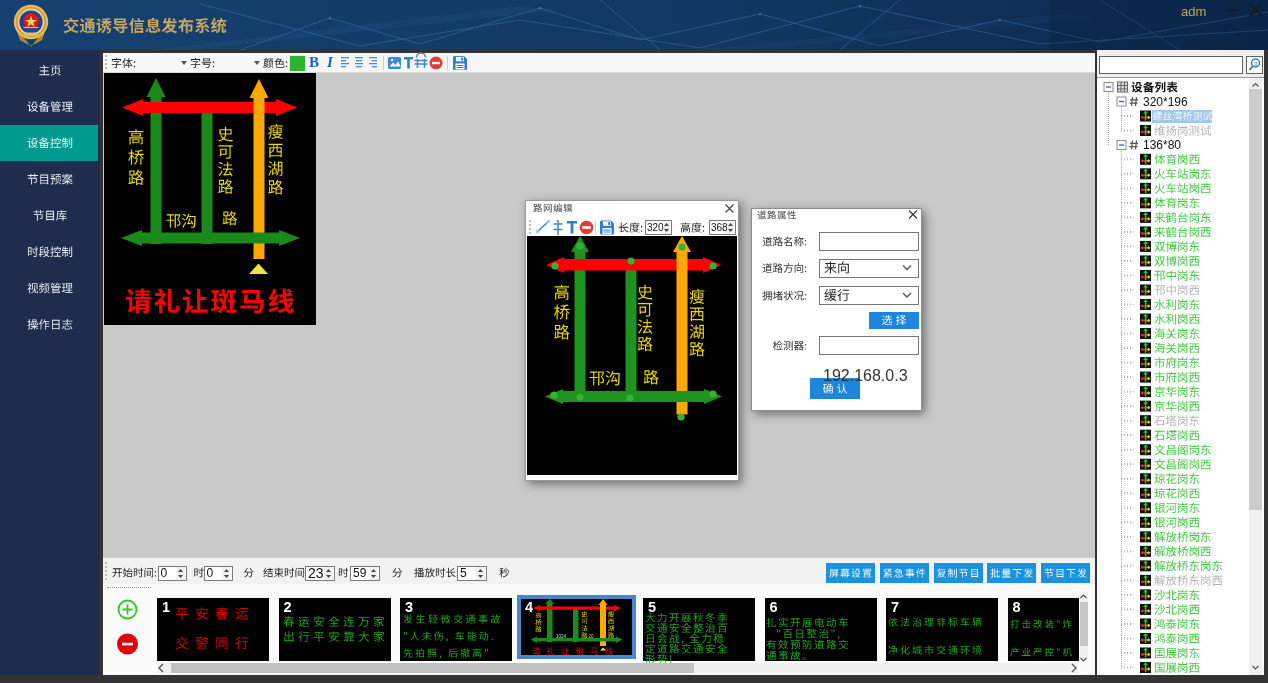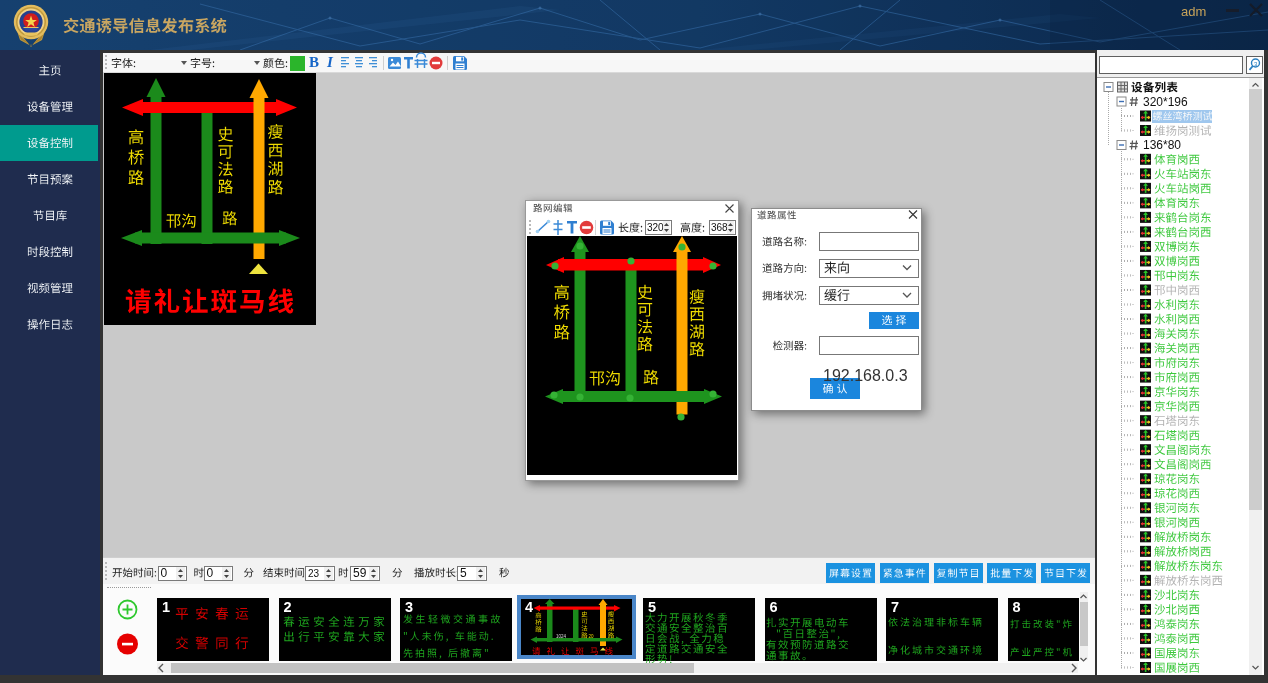--- a/index.html
+++ b/index.html
@@ -491,21 +491,21 @@
 <div class="a" style="left:157.5px;top:565.5px;width:29.5px;height:15px;background:#fff;border:1px solid #7a7a7a;font-size:12px;color:#111;line-height:13px;padding-left:2px">0<svg width="9" height="13" style="position:absolute;right:1px;top:0">
       <rect width="9" height="13" fill="#f0f0f0"></rect>
       <path d="M4.5 2 L7 5 L2 5 Z" fill="#444"></path>
       <path d="M4.5 11 L7 8 L2 8 Z" fill="#444"></path>
     </svg></div>
 <div class="a" style="left:203.5px;top:565.5px;width:29.5px;height:15px;background:#fff;border:1px solid #7a7a7a;font-size:12px;color:#111;line-height:13px;padding-left:2px">0<svg width="9" height="13" style="position:absolute;right:1px;top:0">
       <rect width="9" height="13" fill="#f0f0f0"></rect>
       <path d="M4.5 2 L7 5 L2 5 Z" fill="#444"></path>
       <path d="M4.5 11 L7 8 L2 8 Z" fill="#444"></path>
     </svg></div>
-<div class="a" style="left:305px;top:565.5px;width:29.5px;height:15px;background:#fff;border:1px solid #7a7a7a;font-size:10px;color:#111;line-height:13px;padding-left:2px">23<svg width="9" height="13" style="position:absolute;right:1px;top:0">
+<div class="a" style="left:305px;top:565.5px;width:29.5px;height:15px;background:#fff;border:1px solid #7a7a7a;font-size:14px;color:#111;line-height:13px;padding-left:2px">23<svg width="9" height="13" style="position:absolute;right:1px;top:0">
       <rect width="9" height="13" fill="#f0f0f0"></rect>
       <path d="M4.5 2 L7 5 L2 5 Z" fill="#444"></path>
       <path d="M4.5 11 L7 8 L2 8 Z" fill="#444"></path>
     </svg></div>
 <div class="a" style="left:350px;top:565.5px;width:29.5px;height:15px;background:#fff;border:1px solid #7a7a7a;font-size:12px;color:#111;line-height:13px;padding-left:2px">59<svg width="9" height="13" style="position:absolute;right:1px;top:0">
       <rect width="9" height="13" fill="#f0f0f0"></rect>
       <path d="M4.5 2 L7 5 L2 5 Z" fill="#444"></path>
       <path d="M4.5 11 L7 8 L2 8 Z" fill="#444"></path>
     </svg></div>
 <div class="a" style="left:457px;top:565.5px;width:29.5px;height:15px;background:#fff;border:1px solid #7a7a7a;font-size:12px;color:#111;line-height:13px;padding-left:2px">5<svg width="9" height="13" style="position:absolute;right:1px;top:0">

